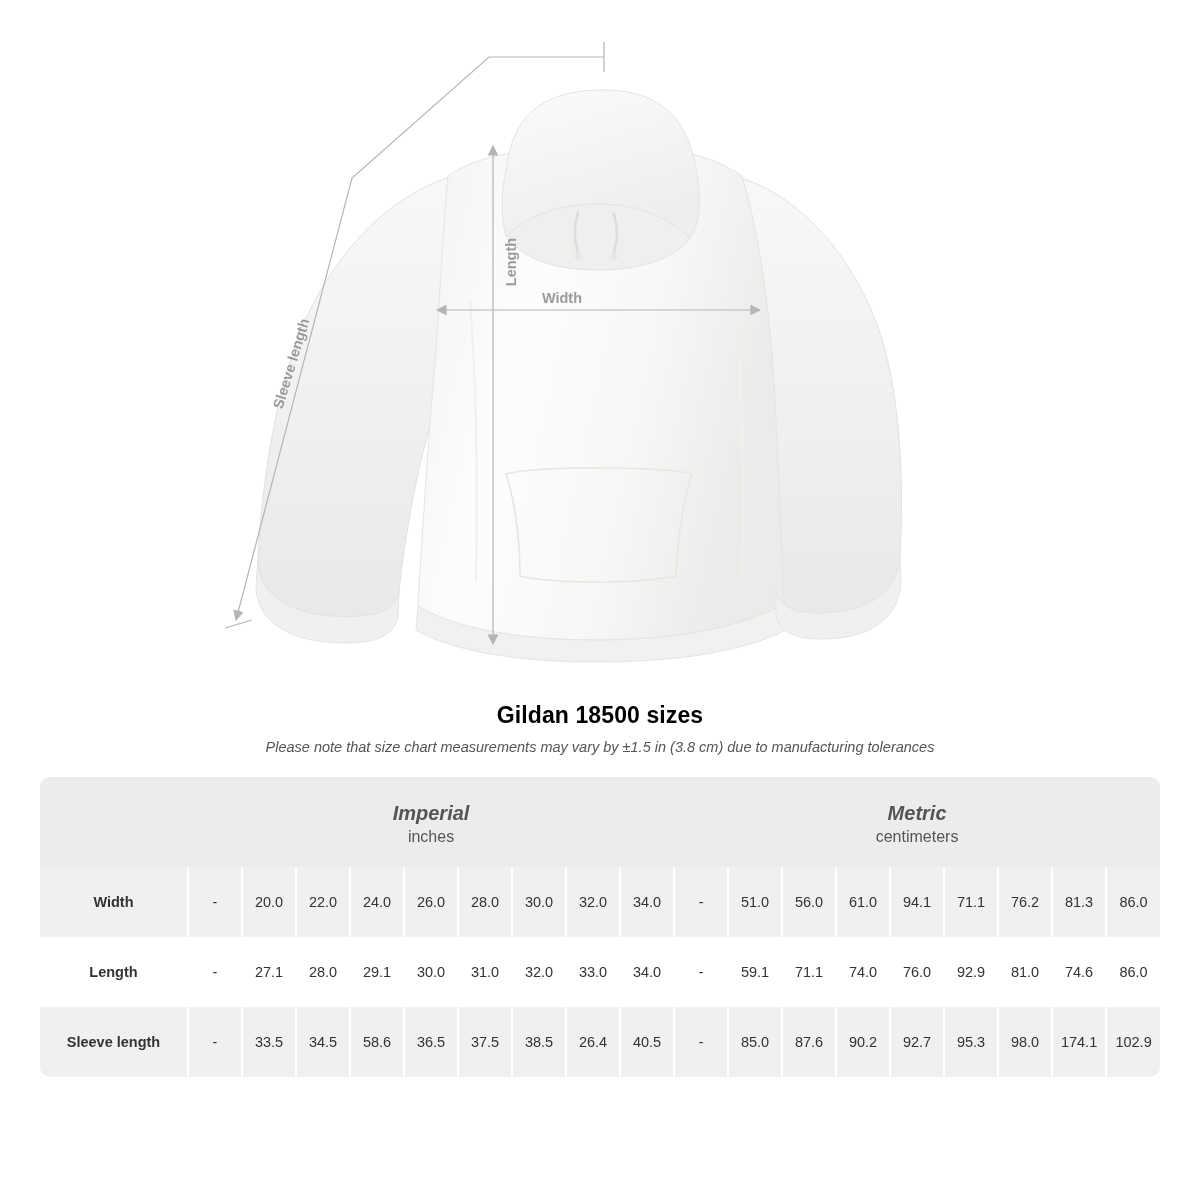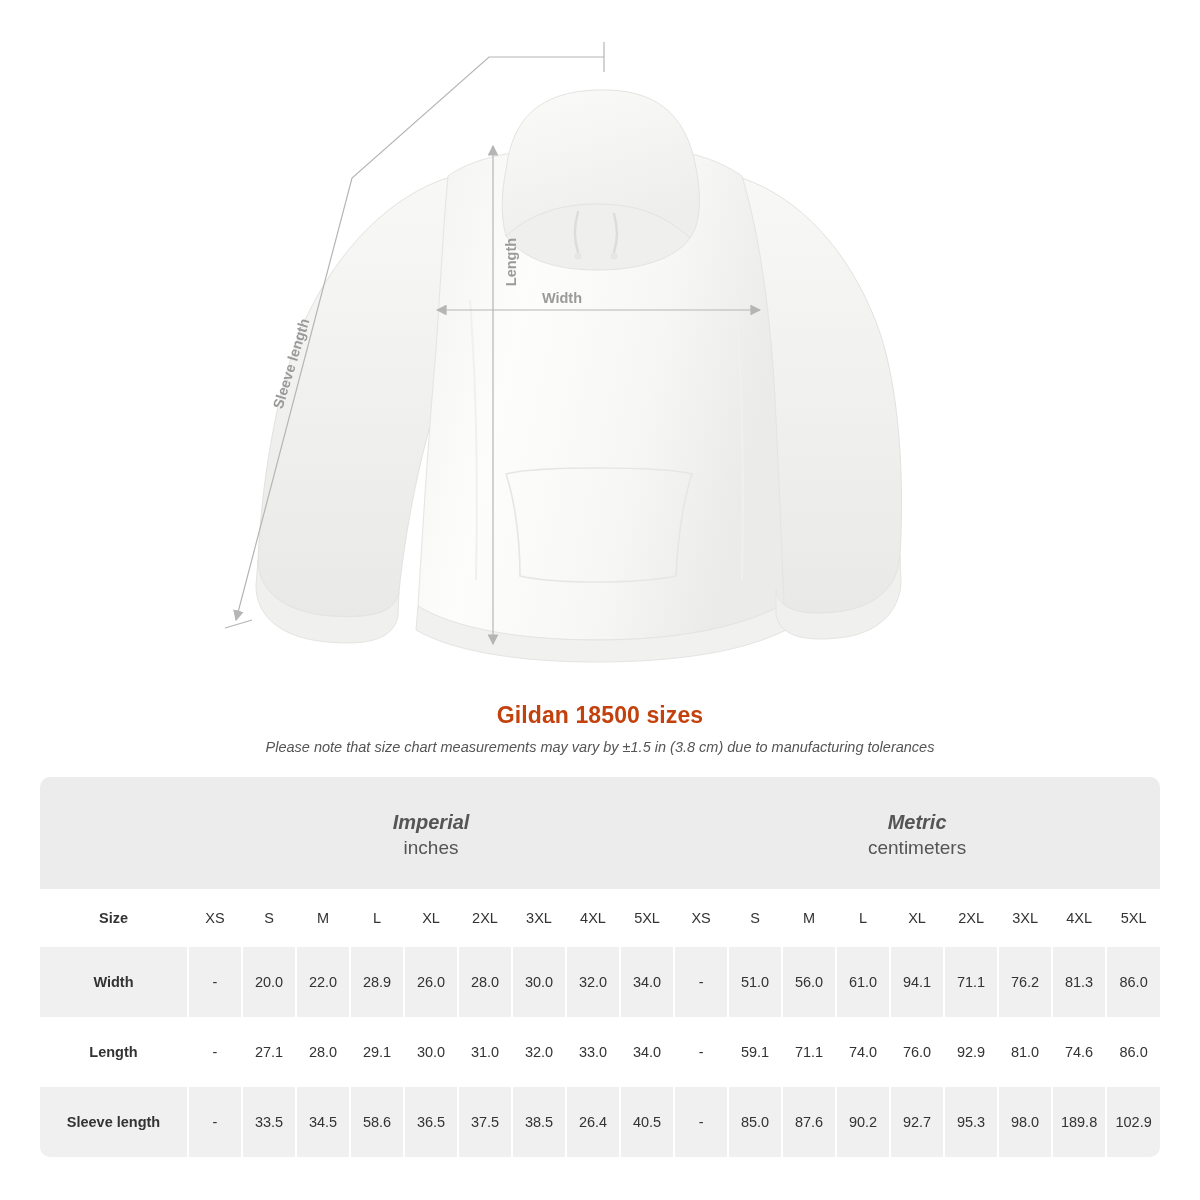--- a/index.html
+++ b/index.html
@@ -34,21 +34,21 @@
   }
 
   
   .title-block {
     text-align: center;
     margin-top: 4px;
   }
   .chart-title {
     font-size: 23px;
     font-weight: bold;
-    color: #c2410c;
+    color: #000000;
     margin: 12px 0 10px 0;
     letter-spacing: 0.1px;
   }
   .chart-note {
     font-size: 14.5px;
     font-style: italic;
     color: #555555;
     margin: 2px;
   }
 
@@ -66,32 +66,32 @@
   table.size-table td, table.size-table th {
     text-align: center;
     font-size: 14.5px;
     color: #333333;
     padding: 0;
     border: none;
   }
   
   .unit-row td {
     background: #ececec;
-    height: 112px;
+    height: 90px;
     vertical-align: middle;
   }
   .unit-name {
     font-size: 20px;
     font-weight: bold;
     font-style: italic;
     color: #555555;
     line-height: 1.45;
   }
   .unit-sub {
-    font-size: 19px;
+    font-size: 16px;
     color: #555555;
     font-style: normal;
     font-weight: normal;
   }
   .unit-row td.corner {
     background: #ececec;
   }
 
   
   .size-row td {
@@ -254,48 +254,27 @@
           <td colspan="9">
             <div class="unit-name">Imperial</div>
             <div class="unit-sub">inches</div>
           </td>
           <td colspan="9">
             <div class="unit-name">Metric</div>
             <div class="unit-sub">centimeters</div>
           </td>
         </tr>
 
-        <tr class="size-row">
-          <td class="label-cell">Size</td>
-          <td class="divider-left">XS</td>
-          <td class="divider-left">S</td>
-          <td class="divider-left">M</td>
-          <td class="divider-left">L</td>
-          <td class="divider-left">XL</td>
-          <td class="divider-left">2XL</td>
-          <td class="divider-left">3XL</td>
-          <td class="divider-left">4XL</td>
-          <td class="divider-left">5XL</td>
-          <td class="divider-left">XS</td>
-          <td class="divider-left">S</td>
-          <td class="divider-left">M</td>
-          <td class="divider-left">L</td>
-          <td class="divider-left">XL</td>
-          <td class="divider-left">2XL</td>
-          <td class="divider-left">3XL</td>
-          <td class="divider-left">4XL</td>
-          <td class="divider-left">5XL</td>
-        </tr>
 
         <tr class="data-row shaded">
           <td class="label-cell">Width</td>
           <td class="divider-left">-</td>
           <td class="divider-left">20.0</td>
           <td class="divider-left">22.0</td>
-          <td class="divider-left">28.9</td>
+          <td class="divider-left">24.0</td>
           <td class="divider-left">26.0</td>
           <td class="divider-left">28.0</td>
           <td class="divider-left">30.0</td>
           <td class="divider-left">32.0</td>
           <td class="divider-left">34.0</td>
           <td class="divider-left">-</td>
           <td class="divider-left">51.0</td>
           <td class="divider-left">56.0</td>
           <td class="divider-left">61.0</td>
           <td class="divider-left">94.1</td>
@@ -338,20 +317,20 @@
           <td class="divider-left">38.5</td>
           <td class="divider-left">26.4</td>
           <td class="divider-left">40.5</td>
           <td class="divider-left">-</td>
           <td class="divider-left">85.0</td>
           <td class="divider-left">87.6</td>
           <td class="divider-left">90.2</td>
           <td class="divider-left">92.7</td>
           <td class="divider-left">95.3</td>
           <td class="divider-left">98.0</td>
-          <td class="divider-left">189.8</td>
+          <td class="divider-left">174.1</td>
           <td class="divider-left">102.9</td>
         </tr>
       </tbody>
     </table>
   </div>
 
 </div>
 
 </body></html>

